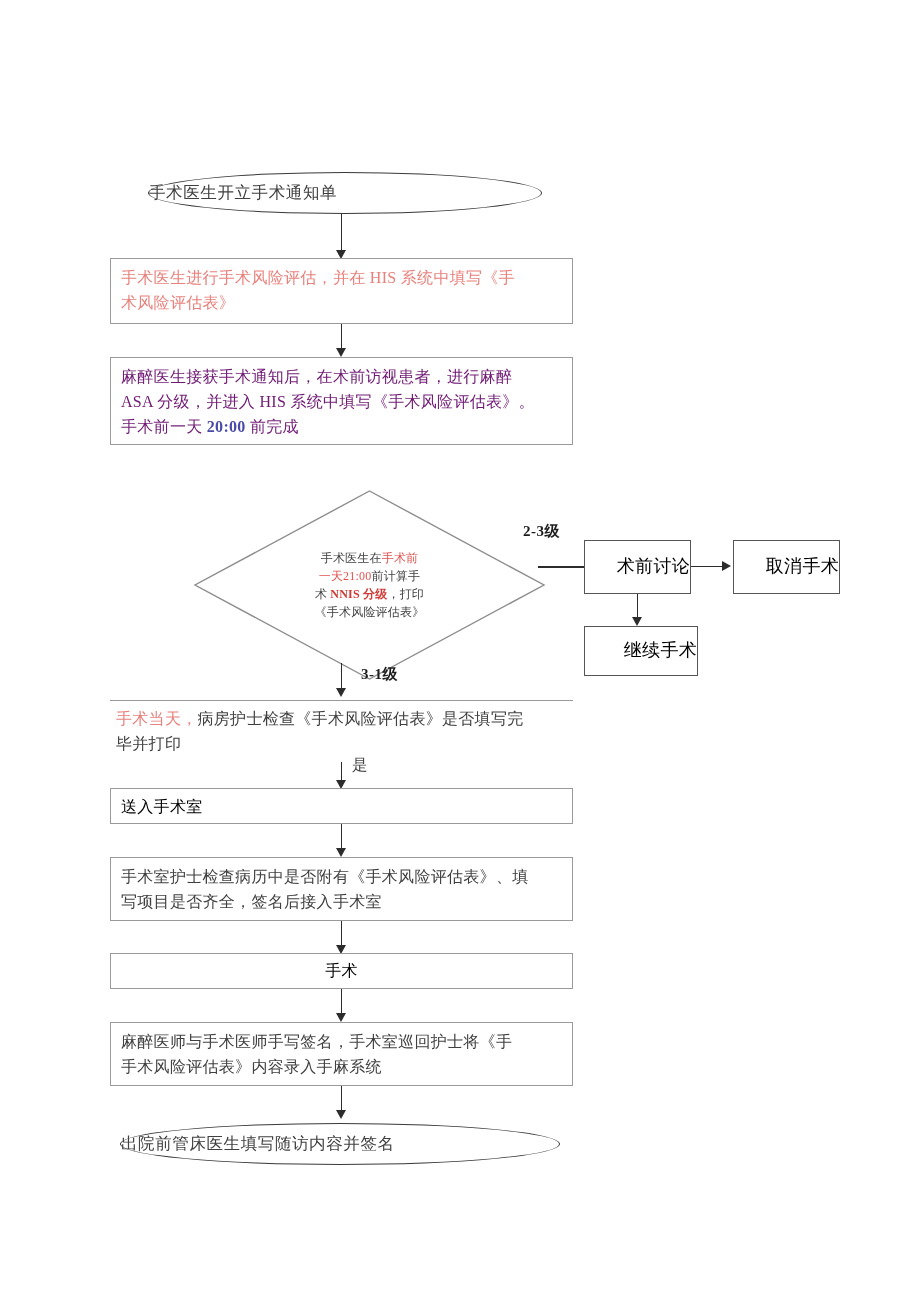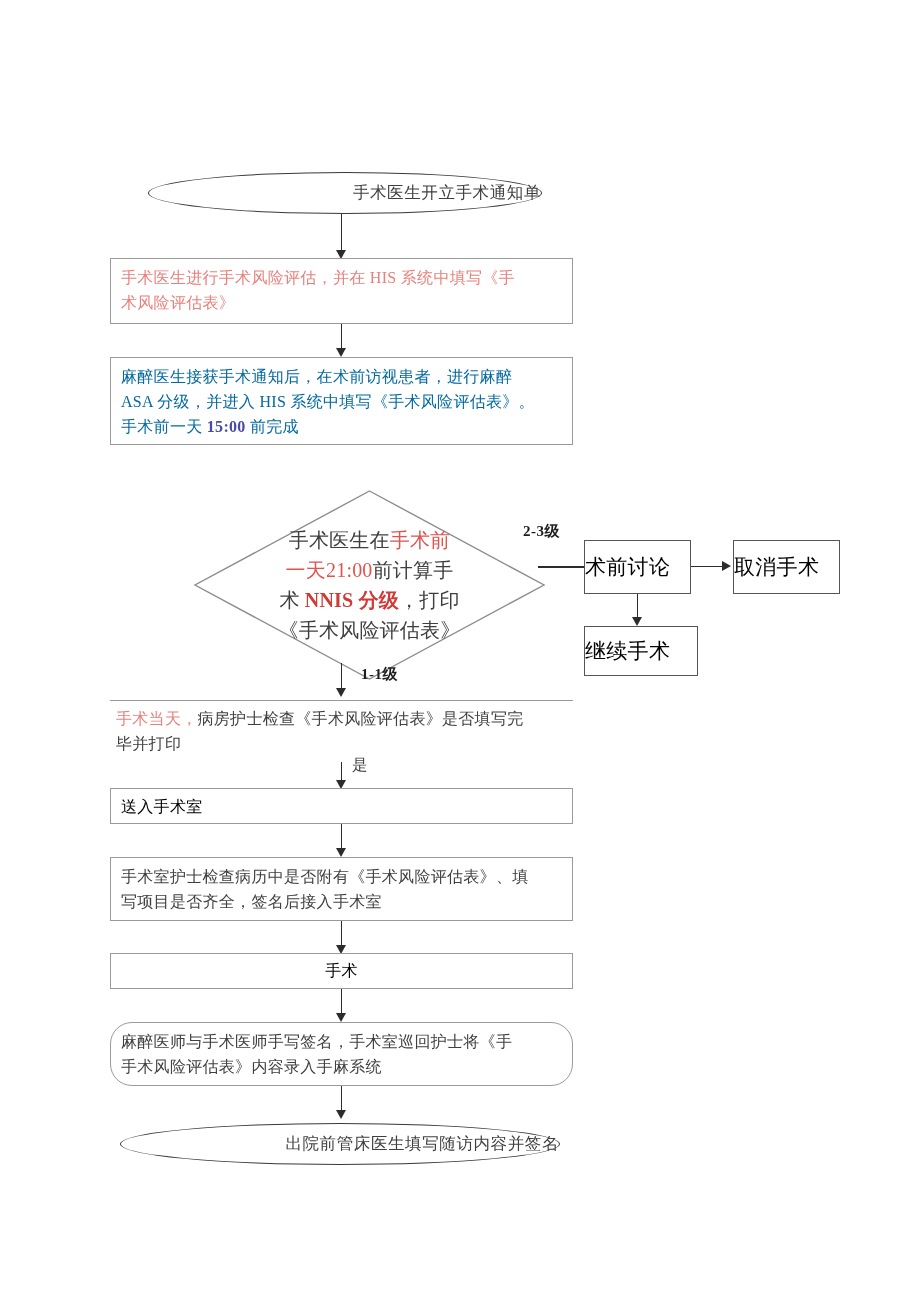--- a/index.html
+++ b/index.html
@@ -22,21 +22,21 @@
   
   .node {
     position: absolute;
     box-sizing: border-box;
   }
   .ellipse {
     border: 1.4px solid #3a3a3a;
     border-radius: 50%;
     display: flex;
     align-items: center;
-    justify-content: flex-end;
+    justify-content: flex-start;
     text-align: center;
     color: #3f3f3f;
     font-size: 16.5px;
     letter-spacing: 0.6px;
   }
   .boxnode {
     border: 1.1px solid #9a9a9a;
     display: flex;
     align-items: flex-start;
     justify-content: flex-start;
@@ -53,22 +53,22 @@
     justify-content: center;
   }
   .boxnode.centered .inner {
     padding: 0;
     text-align: center;
   }
   .boxnode.dark {
     border: 1.2px solid #555;
   }
   .boxnode.smallbox .inner {
-    font-size: 21px;
-    text-align: left;
+    font-size: 18px;
+    text-align: right;
     width: 100%;
     padding: 0;
   }
   .boxnode.smallbox {
     align-items: center;
     justify-content: center;
   }
 
   
   .noteblock {
@@ -81,21 +81,21 @@
     letter-spacing: 0.3px;
     color: #3f3f3f;
   }
 
   
   .tx-black  { color: #3f3f3f; }
   .tx-red    { color: #e0534f; }
   .tx-redd   { color: #cf3b36; }
   .tx-pink   { color: #e8817c; }
   .tx-blue   { color: #4a4aa8; }
-  .tx-rose   { color: #0369a1; }
+  .tx-rose   { color: #701a75; }
   .bold      { font-weight: bold; }
 
   
   .vline {
     position: absolute;
     width: 0;
     border-left: 1.6px solid #2c2c2c;
   }
   .hline {
     position: absolute;
@@ -122,21 +122,21 @@
   .diamond-wrap { position: absolute; }
   .diamond-wrap svg { display: block; }
   .diamond-text {
     position: absolute;
     left: 0; top: 0;
     width: 100%; height: 100%;
     display: flex;
     align-items: center;
     justify-content: center;
     text-align: center;
-    font-size: 20px;
+    font-size: 12px;
     line-height: 1.5;
     letter-spacing: 0.2px;
   }
   .diamond-text .lines { width: 64%; }
 
   
   .edge-label {
     position: absolute;
     font-size: 15px;
     font-weight: bold;
@@ -169,21 +169,21 @@
     </div>
   </div>
 
   <div class="vline" style="left:341px; top:324px; height:28px;"></div>
   <div class="arrow-down" style="left:336px; top:348px;"></div>
 
   <div class="node boxnode" style="left:110px; top:357px; width:463px; height:88px;">
     <div class="inner">
       <span class="tx-rose">麻醉医生接获手术通知后，在术前访视患者，进行麻醉</span><br>
       <span class="tx-rose">ASA 分级，并进入 HIS 系统中填写《手术风险评估表》。</span><br>
-      <span class="tx-rose">手术前一天 </span><span class="tx-blue bold">15:00</span><span class="tx-rose"> 前完成</span>
+      <span class="tx-rose">手术前一天 </span><span class="tx-blue bold">20:00</span><span class="tx-rose"> 前完成</span>
     </div>
   </div>
 
   <div class="diamond-wrap" style="left:193px; top:489px; width:353px; height:192px;">
     <svg width="353" height="192" viewBox="0 0 353 192">
       <polygon points="176.5,2 351,96 176.5,190 2,96" fill="#ffffff" stroke="#8d8d8d" stroke-width="1.4"></polygon>
     </svg>
     <div class="diamond-text">
       <div class="lines">
         <span class="tx-black">手术医生在</span><span class="tx-red">手术前</span><br>
@@ -208,21 +208,21 @@
     <div class="inner">取消手术</div>
   </div>
 
   <div class="vline" style="left:637px; top:594px; height:26px;"></div>
   <div class="arrow-down" style="left:632px; top:617px;"></div>
 
   <div class="node boxnode dark smallbox" style="left:584px; top:626px; width:114px; height:50px;">
     <div class="inner">继续手术</div>
   </div>
 
-  <div class="edge-label" style="left:361px; top:665px;">1-1级</div>
+  <div class="edge-label" style="left:361px; top:665px;">3-1级</div>
   <div class="vline" style="left:341px; top:663px; height:28px;"></div>
   <div class="arrow-down" style="left:336px; top:688px;"></div>
 
   <div class="noteblock" style="left:110px; top:700px; width:463px; height:52px;">
     <span class="tx-pink">手术当天，</span><span class="tx-black">病房护士检查《手术风险评估表》是否填写完</span><br>
     <span class="tx-black">毕并打印</span>
   </div>
 
   <div class="edge-label plain" style="left:352px; top:755px;">是</div>
   <div class="vline" style="left:341px; top:762px; height:22px;"></div>
@@ -245,21 +245,21 @@
   <div class="vline" style="left:341px; top:921px; height:28px;"></div>
   <div class="arrow-down" style="left:336px; top:945px;"></div>
 
   <div class="node boxnode centered" style="left:110px; top:953px; width:463px; height:36px;">
     <div class="inner">手术</div>
   </div>
 
   <div class="vline" style="left:341px; top:989px; height:28px;"></div>
   <div class="arrow-down" style="left:336px; top:1013px;"></div>
 
-  <div class="node boxnode" style="left:110px; top:1022px; width:463px; height:64px;border-radius:22px;">
+  <div class="node boxnode" style="left:110px; top:1022px; width:463px; height:64px;">
     <div class="inner">
       <span class="tx-black">麻醉医师与手术医师手写签名，手术室巡回护士将《手</span><br>
       <span class="tx-black">手术风险评估表》内容录入手麻系统</span>
     </div>
   </div>
 
   <div class="vline" style="left:341px; top:1086px; height:28px;"></div>
   <div class="arrow-down" style="left:336px; top:1110px;"></div>
 
   <div class="node ellipse" style="left:120px; top:1123px; width:440px; height:42px;">

